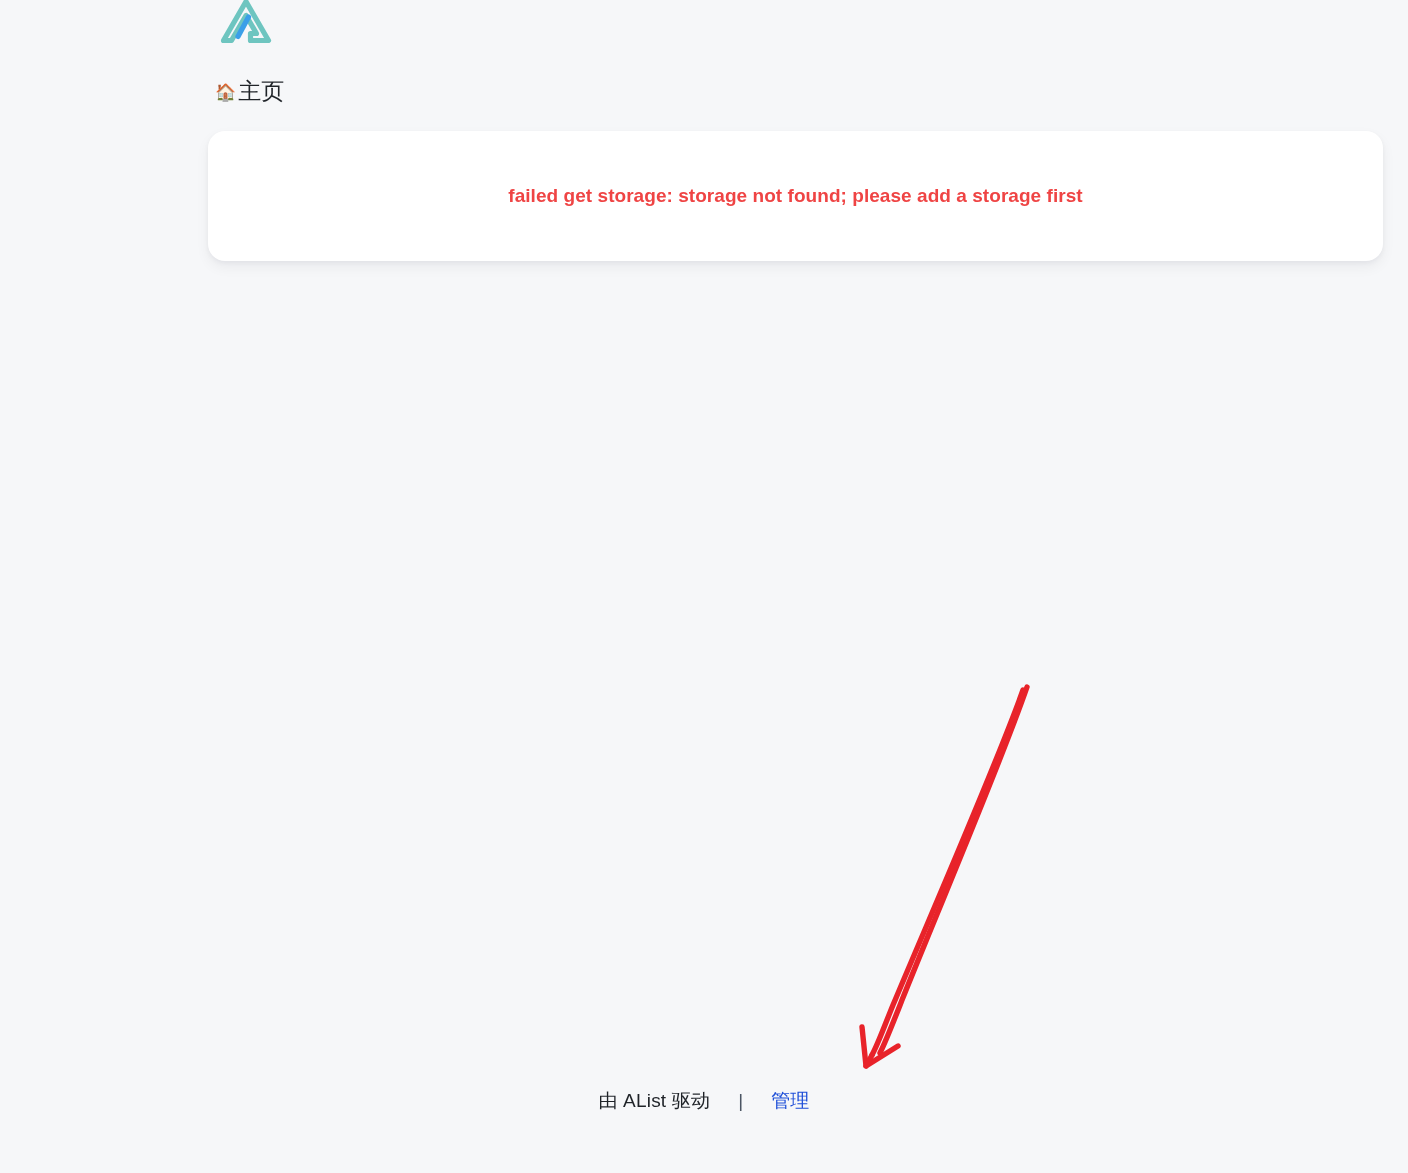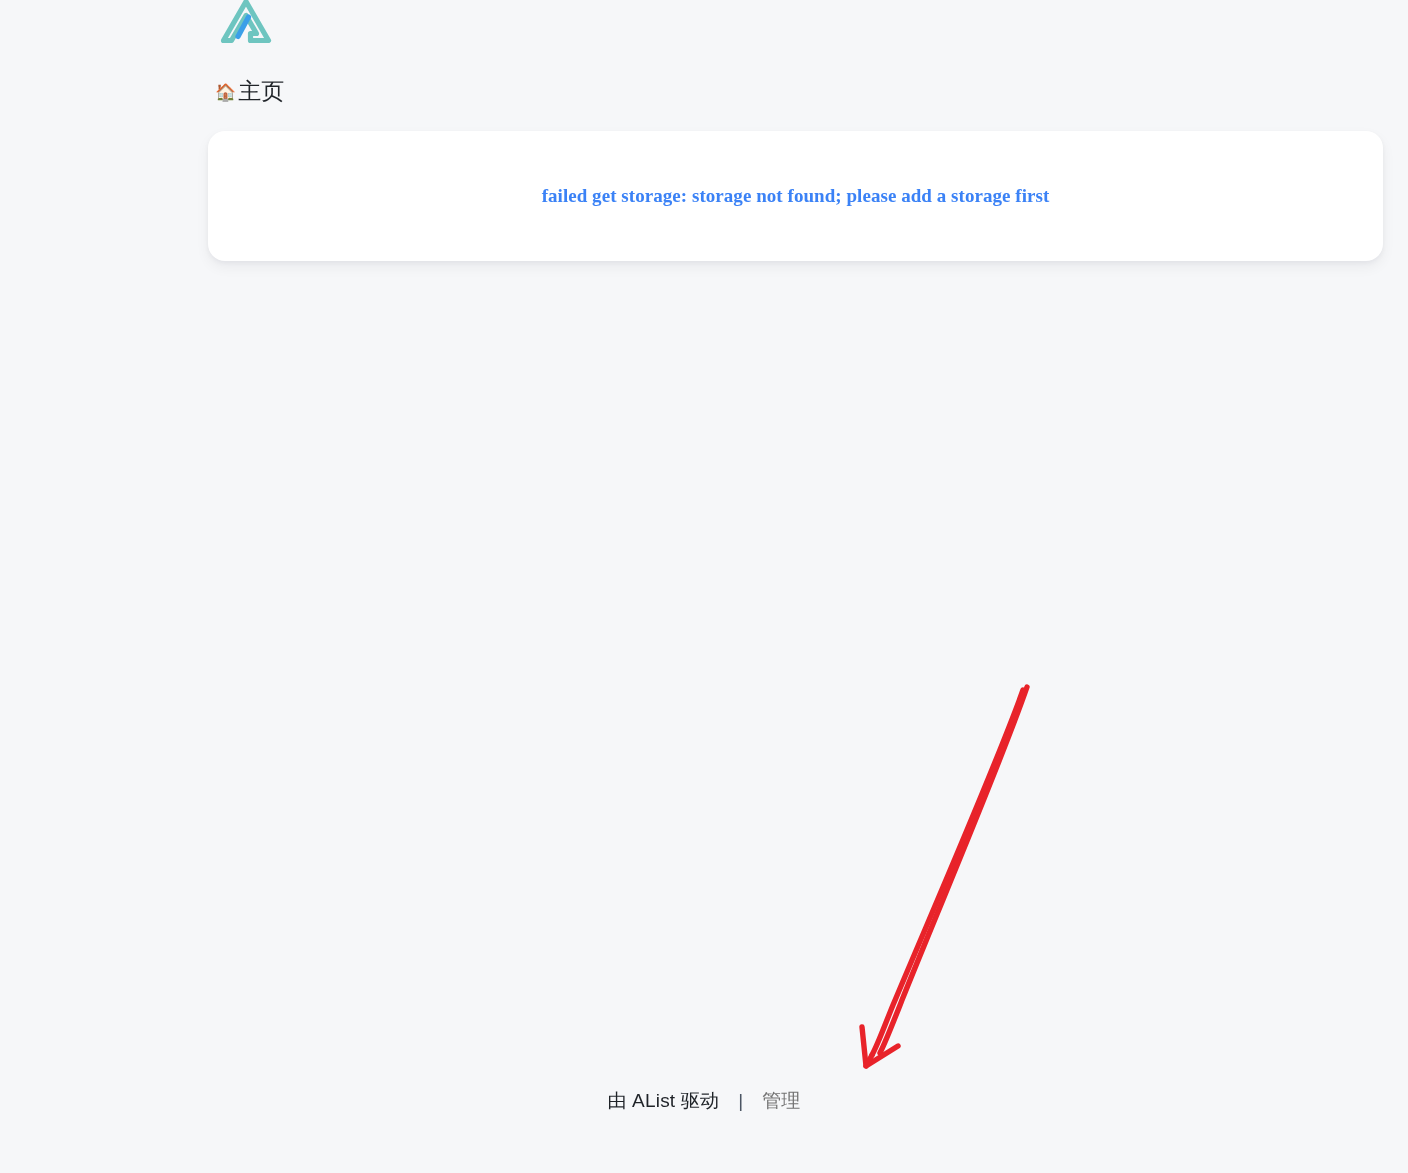--- a/index.html
+++ b/index.html
@@ -74,50 +74,49 @@
     box-shadow: 0 6px 14px rgba(17, 24, 39, 0.055),
                 0 2px 5px rgba(17, 24, 39, 0.045);
     display: flex;
     align-items: center;
     justify-content: center;
     box-sizing: border-box;
   }
   .card-message {
     font-size: 19px;
     font-weight: 600;
-    color: #3b82f6;
+    color: #ef4444;
     text-align: left;
     letter-spacing: 0.05px;
     padding: 0 24px;
-    font-family: Liberation Serif, serif;
   }
 
   
   .footer {
     position: absolute;
     left: 0;
     right: 0;
     top: 1088px;
     display: flex;
     align-items: center;
     justify-content: center;
-    gap: 8px;
+    gap: 17px;
     font-size: 19px;
     color: #1f2328;
     white-space: nowrap;
   }
   .footer .powered {
     letter-spacing: 0.2px;
   }
   .footer .sep {
     color: #4b5563;
     padding: 0 11px;
   }
   .footer .manage-link {
-    color: #737373;
+    color: #1d4ed8;
     text-decoration: none;
     cursor: pointer;
     letter-spacing: 0.2px;
   }
 
   
   .annotation-arrow {
     position: absolute;
     left: 0;
     top: 0;

